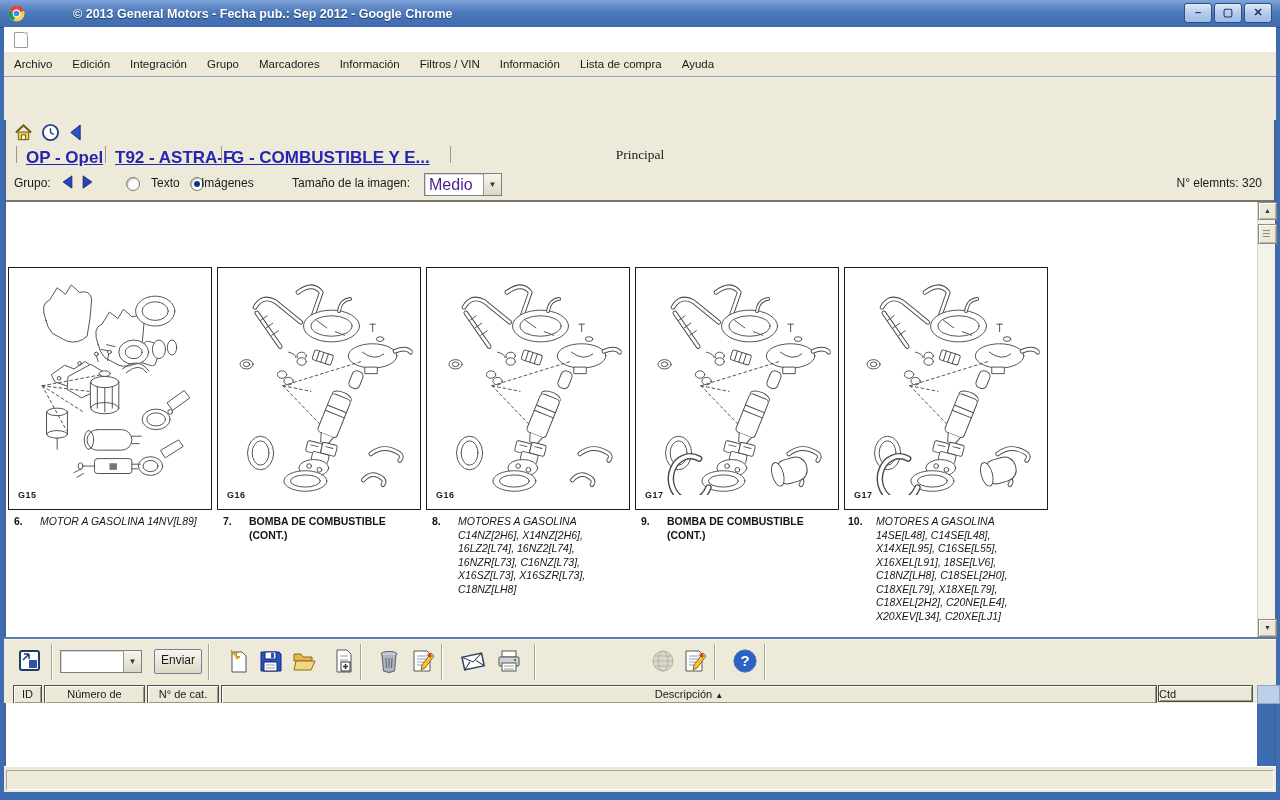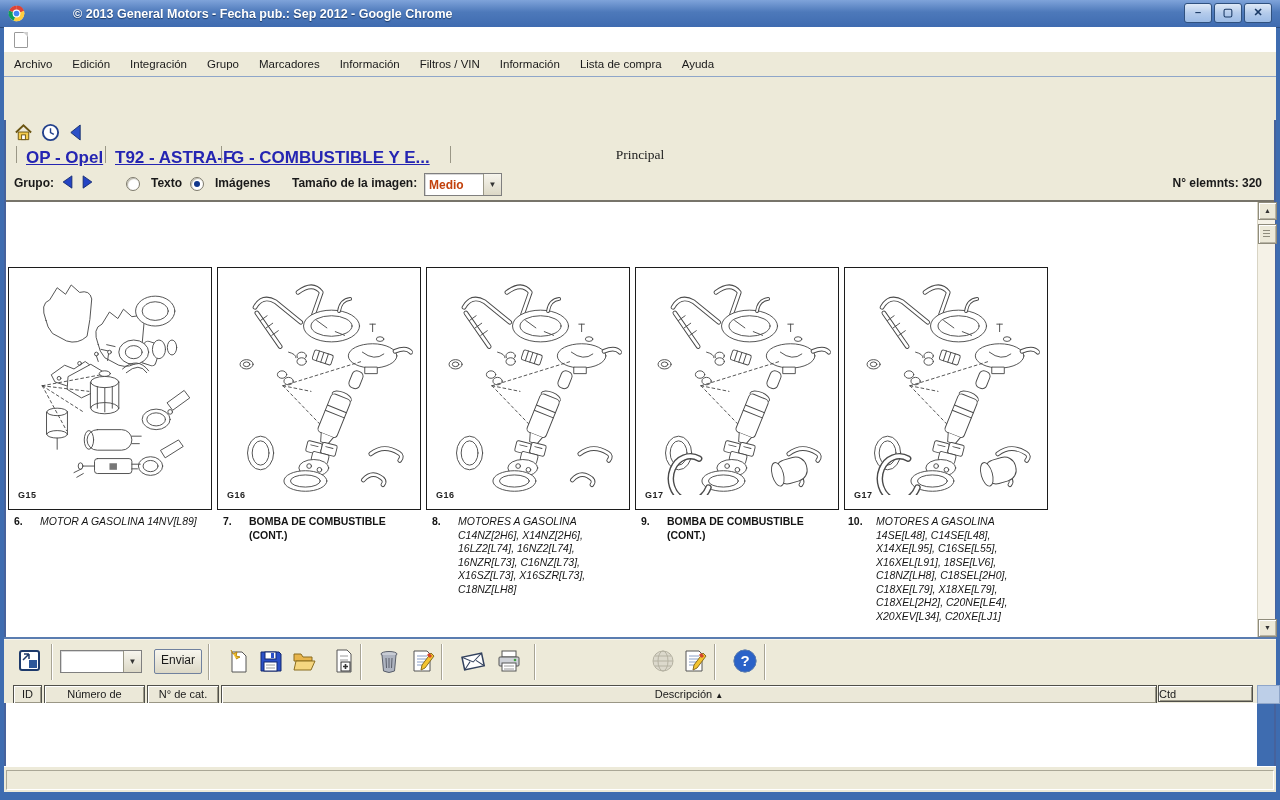--- a/index.html
+++ b/index.html
@@ -37,21 +37,21 @@
   .beige{background:#edead9;}
   .menubar{
     position:absolute;left:4px;top:52px;width:1272px;height:24px;
     display:flex;align-items:center;border-bottom:1px solid #8fa6c9;
   }
   .menubar span{font-size:11.5px;color:#1a1a1a;padding:0 10px;}
   
   .toolbar{position:absolute;left:4px;top:77px;width:1272px;height:43px;border-bottom:1px solid #8fa6c9;}
   .field{position:absolute;background:#fff;border:1px solid #7f7f7f;box-shadow:inset 1px 1px 0 #d7d7d7;}
   .selectbox{display:flex;align-items:center;}
-  .selectbox .seltext{flex:1;font-size:12px;padding-left:4px;color:#c2410c;}
+  .selectbox .seltext{flex:1;font-size:16px;padding-left:4px;color:#4c1d95;}
   .selarrow{
     width:17px;height:100%;background:linear-gradient(#f7f5ed,#dcd8c6);
     border-left:1px solid #9a9786;display:flex;align-items:center;justify-content:center;
     font-size:8px;color:#333;
   }
   .chevbtn{
     position:absolute;left:246px;top:86px;width:21px;height:22px;
     background:#cfe3f6;border:1px solid #6f9cc6;display:flex;align-items:center;justify-content:center;
   }
   .cb{position:absolute;width:13px;height:13px;background:#fff;border:1px solid #808080;box-shadow:inset 1px 1px 0 #cfcfcf;}
@@ -62,21 +62,21 @@
   .navrow{position:absolute;left:4px;top:120px;width:1272px;height:24px;border-bottom:1px solid #cdc9b8;}
   .navrow .nico{position:absolute;top:3px;}
   .crumbrow{position:absolute;left:4px;top:144px;width:1272px;height:22px;border-bottom:2px solid #8f8b7c;}
   .crumbrow a{position:absolute;top:4px;font-size:17px;font-weight:bold;color:#2525b2;text-decoration:underline;}
   .csep{position:absolute;top:2px;width:1px;height:17px;background:#9a9786;}
   .principal{
     position:absolute;left:50%;transform:translateX(-50%);top:3px;
     font-family:"Liberation Serif",serif;font-size:13.5px;color:#222;
   }
   
-  .grouprow{position:absolute;left:4px;top:166px;width:1272px;height:34px;border-bottom:2px solid #77746a;font-weight:bold;}
+  .grouprow{position:absolute;left:4px;top:166px;width:1272px;height:34px;border-bottom:2px solid #77746a;}
   .glabel{position:absolute;font-size:12px;color:#1a1a1a;top:10px;}
   .tri{position:absolute;top:9px;width:13px;height:14px;}
   .radio{position:absolute;top:11px;width:12px;height:12px;border-radius:50%;background:#fff;border:1px solid #7d7a6c;box-shadow:inset 1px 1px 1px #bdbaac;}
   .radio.sel:after{content:"";position:absolute;left:3px;top:3px;width:6px;height:6px;border-radius:50%;background:#10368c;}
   .gselect{position:absolute;left:420px;top:7px;width:76px;height:21px;}
   
   .main{position:absolute;left:6px;top:202px;width:1251px;height:435px;background:#fff;}
   .edge{position:absolute;width:2px;background:#46629c;}
   .thumb{position:absolute;top:65px;width:202px;height:241px;border:1px solid #1c1c1c;background:#fff;}
   .thumb svg.art{position:absolute;left:2px;top:2px;width:196px;height:225px;}
@@ -493,21 +493,21 @@
   <span class="glabel" style="left:10px;">Grupo:</span>
   <svg class="tri" style="left:57px;" viewBox="0 0 14 16">
       <use href="#i-tri-l"></use>
     </svg>
   <svg class="tri" style="left:77px;" viewBox="0 0 14 16">
       <use href="#i-tri-r"></use>
     </svg>
   <div class="radio" style="left:122px;"></div>
   <span class="glabel" style="left:147px;">Texto</span>
   <div class="radio sel" style="left:186px;"></div>
-  <span class="glabel" style="left:211px;">Imágenes</span>
+  <span class="glabel" style="left:197px;">Imágenes</span>
   <span class="glabel" style="left:288px;">Tamaño de la imagen:</span>
   <div class="field selectbox gselect">
     <span class="seltext">Medio</span>
     <span class="selarrow">▼</span>
   </div>
   <span class="glabel" style="right:14px;left:auto;">N° elemnts: 320</span>
 </div>
 
 <div class="edge" style="left:4px;top:120px;height:671px;"></div>
 <div class="edge" style="left:1274px;top:120px;height:671px;"></div>

